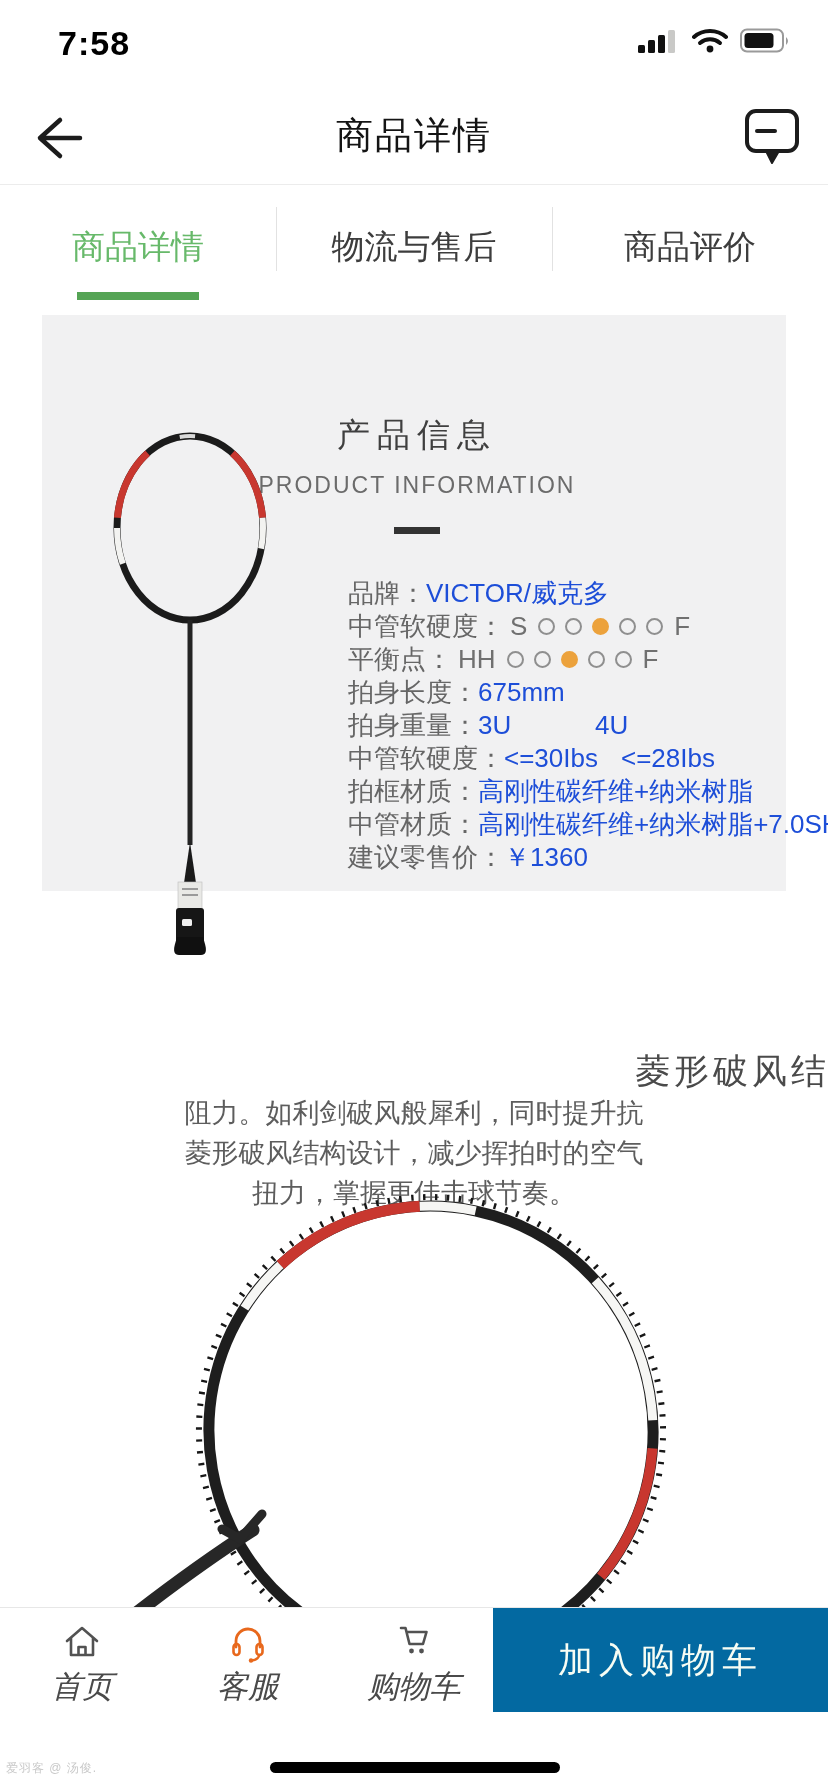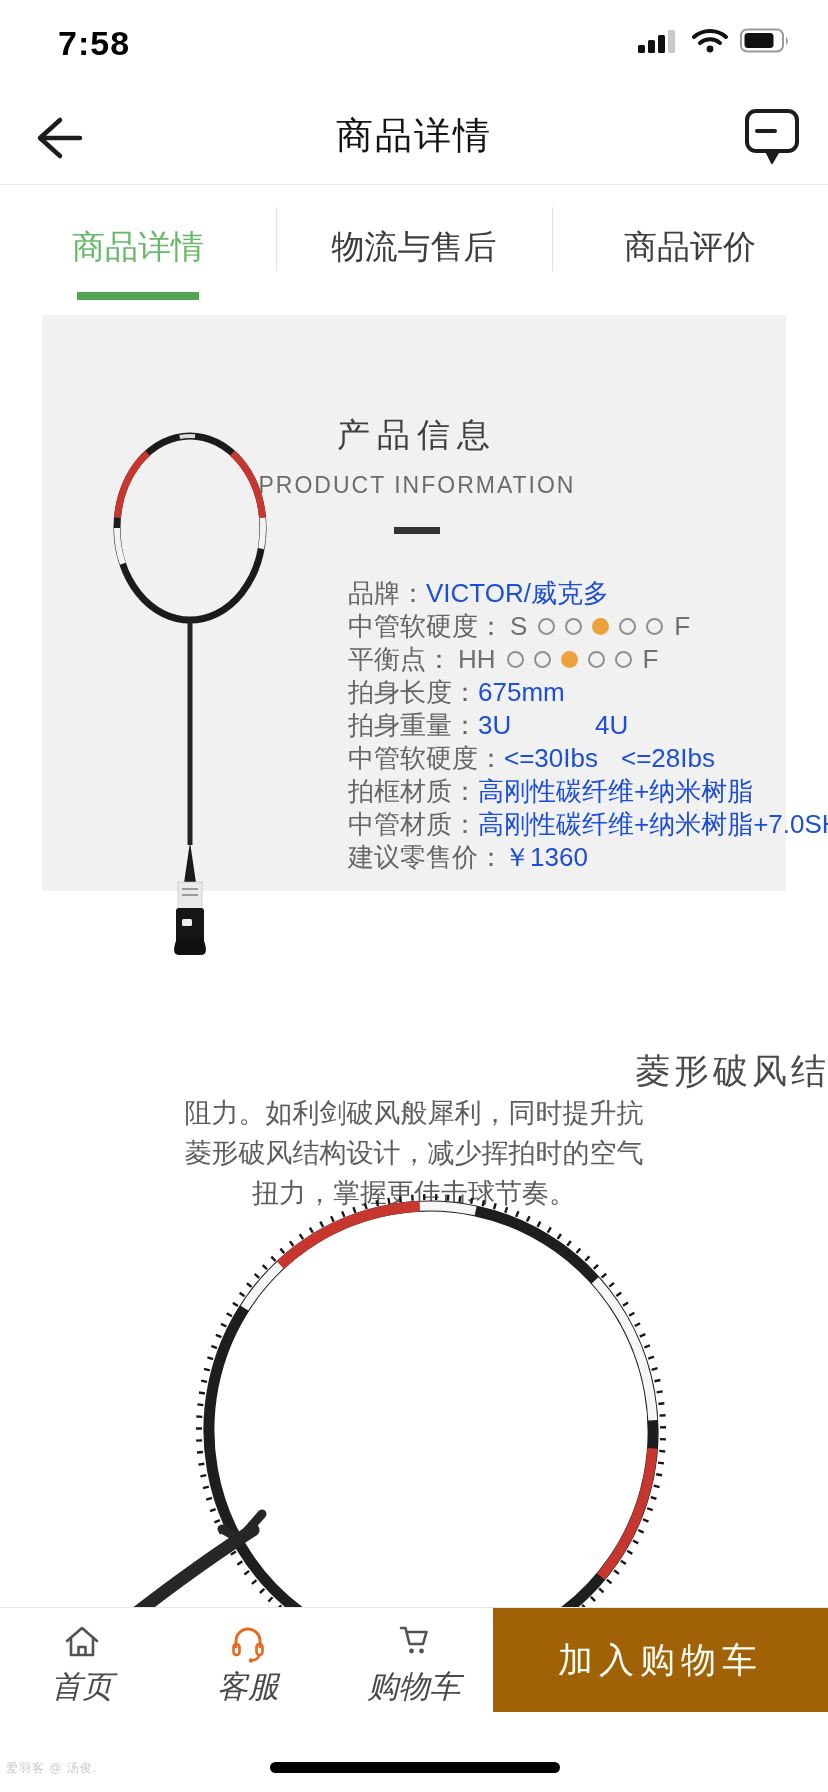--- a/index.html
+++ b/index.html
@@ -51,21 +51,21 @@
                 font-size:27px;color:#5d5d5d;line-height:40px;}
 
   
   .big-racket{position:absolute;left:0;top:1184px;}
 
   
   .tab-bar{position:absolute;left:0;top:1607px;width:828px;height:104px;background:#fff;border-top:1px solid #e7e7e7;box-sizing:border-box;}
   .nav-item{position:absolute;top:0;width:120px;height:104px;text-align:center;cursor:pointer;}
   .nav-item .nav-icon{display:block;margin:12px auto 0;}
   .nav-label{font-size:31px;color:#4a4a4a;margin-top:2px;font-style:italic;}
-  .add-cart-btn{position:absolute;left:493px;top:0;width:335px;height:104px;background:#a16207;border:none;
+  .add-cart-btn{position:absolute;left:493px;top:0;width:335px;height:104px;background:#0369a1;border:none;
                 color:#f7fdf4;font-size:35px;letter-spacing:6px;cursor:pointer;
                 display:flex;align-items:center;justify-content:center;font-family:inherit;}
 
   
   .watermark{position:absolute;left:6px;top:1760px;font-size:12px;color:#c9c9c9;
              text-shadow:0 1px 0 rgba(255,255,255,.9);letter-spacing:1px;}
   .home-indicator{position:absolute;left:270px;top:1762px;width:290px;height:11px;border-radius:6px;background:#000;}
 </style>
 </head>
 <body>

